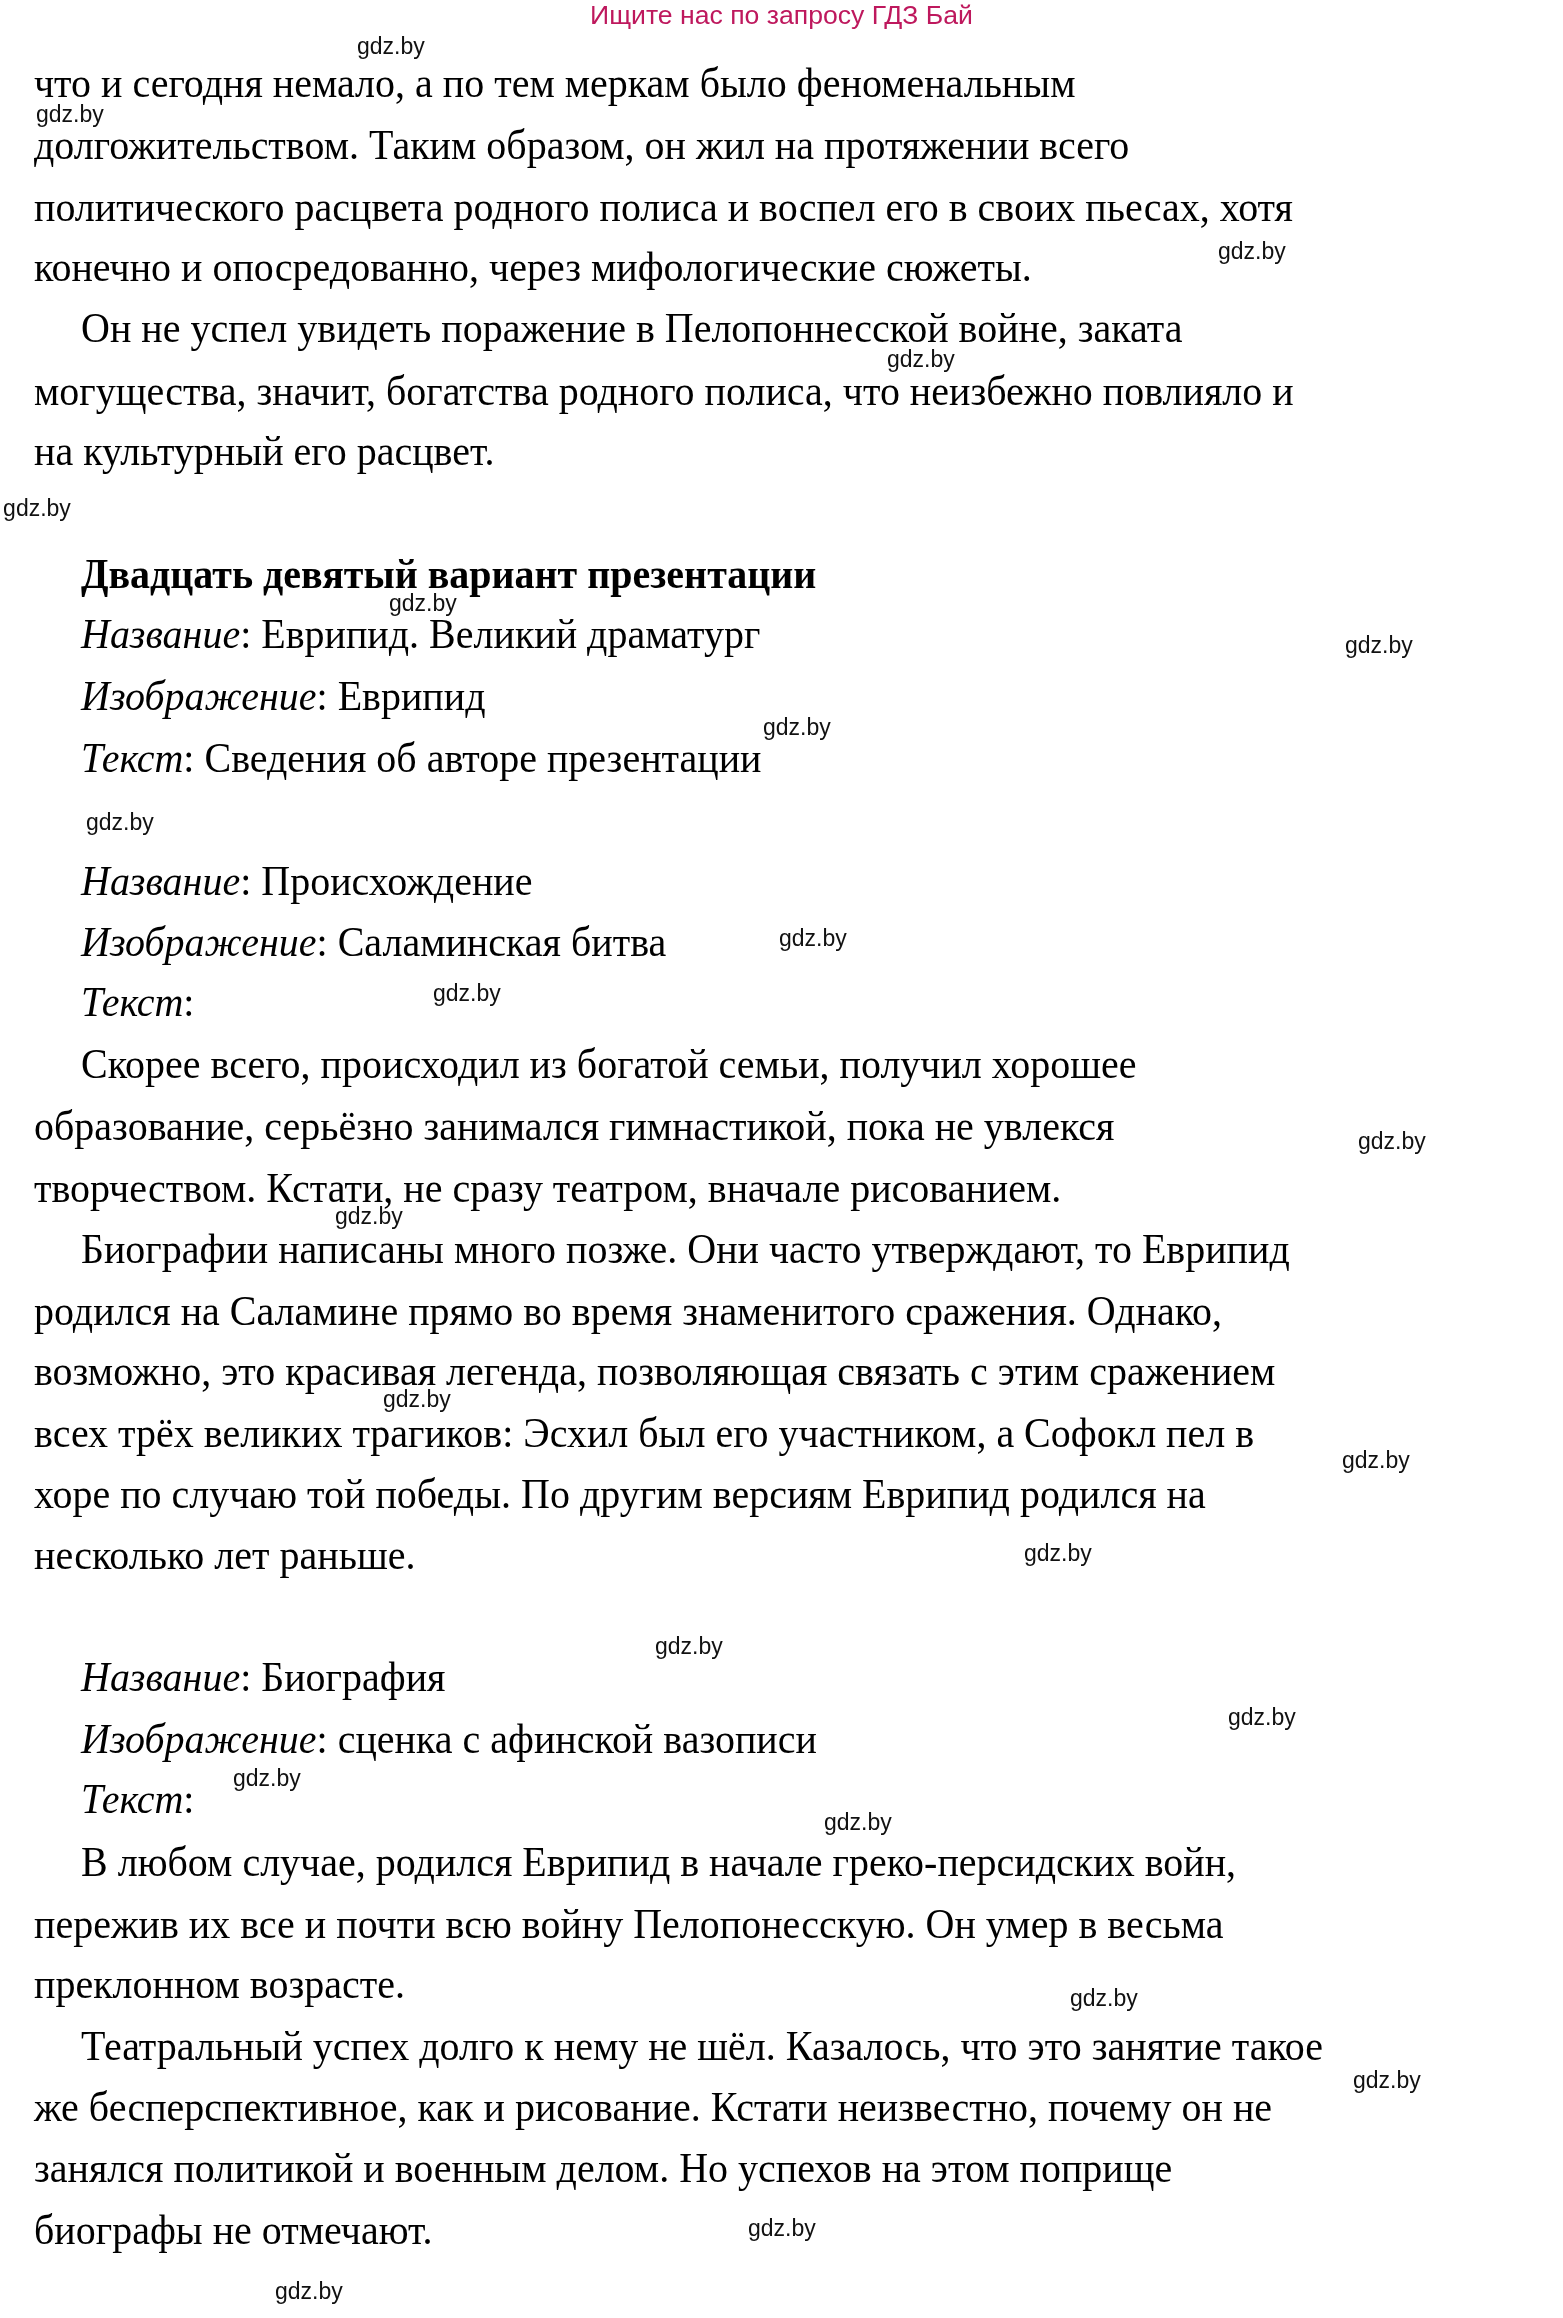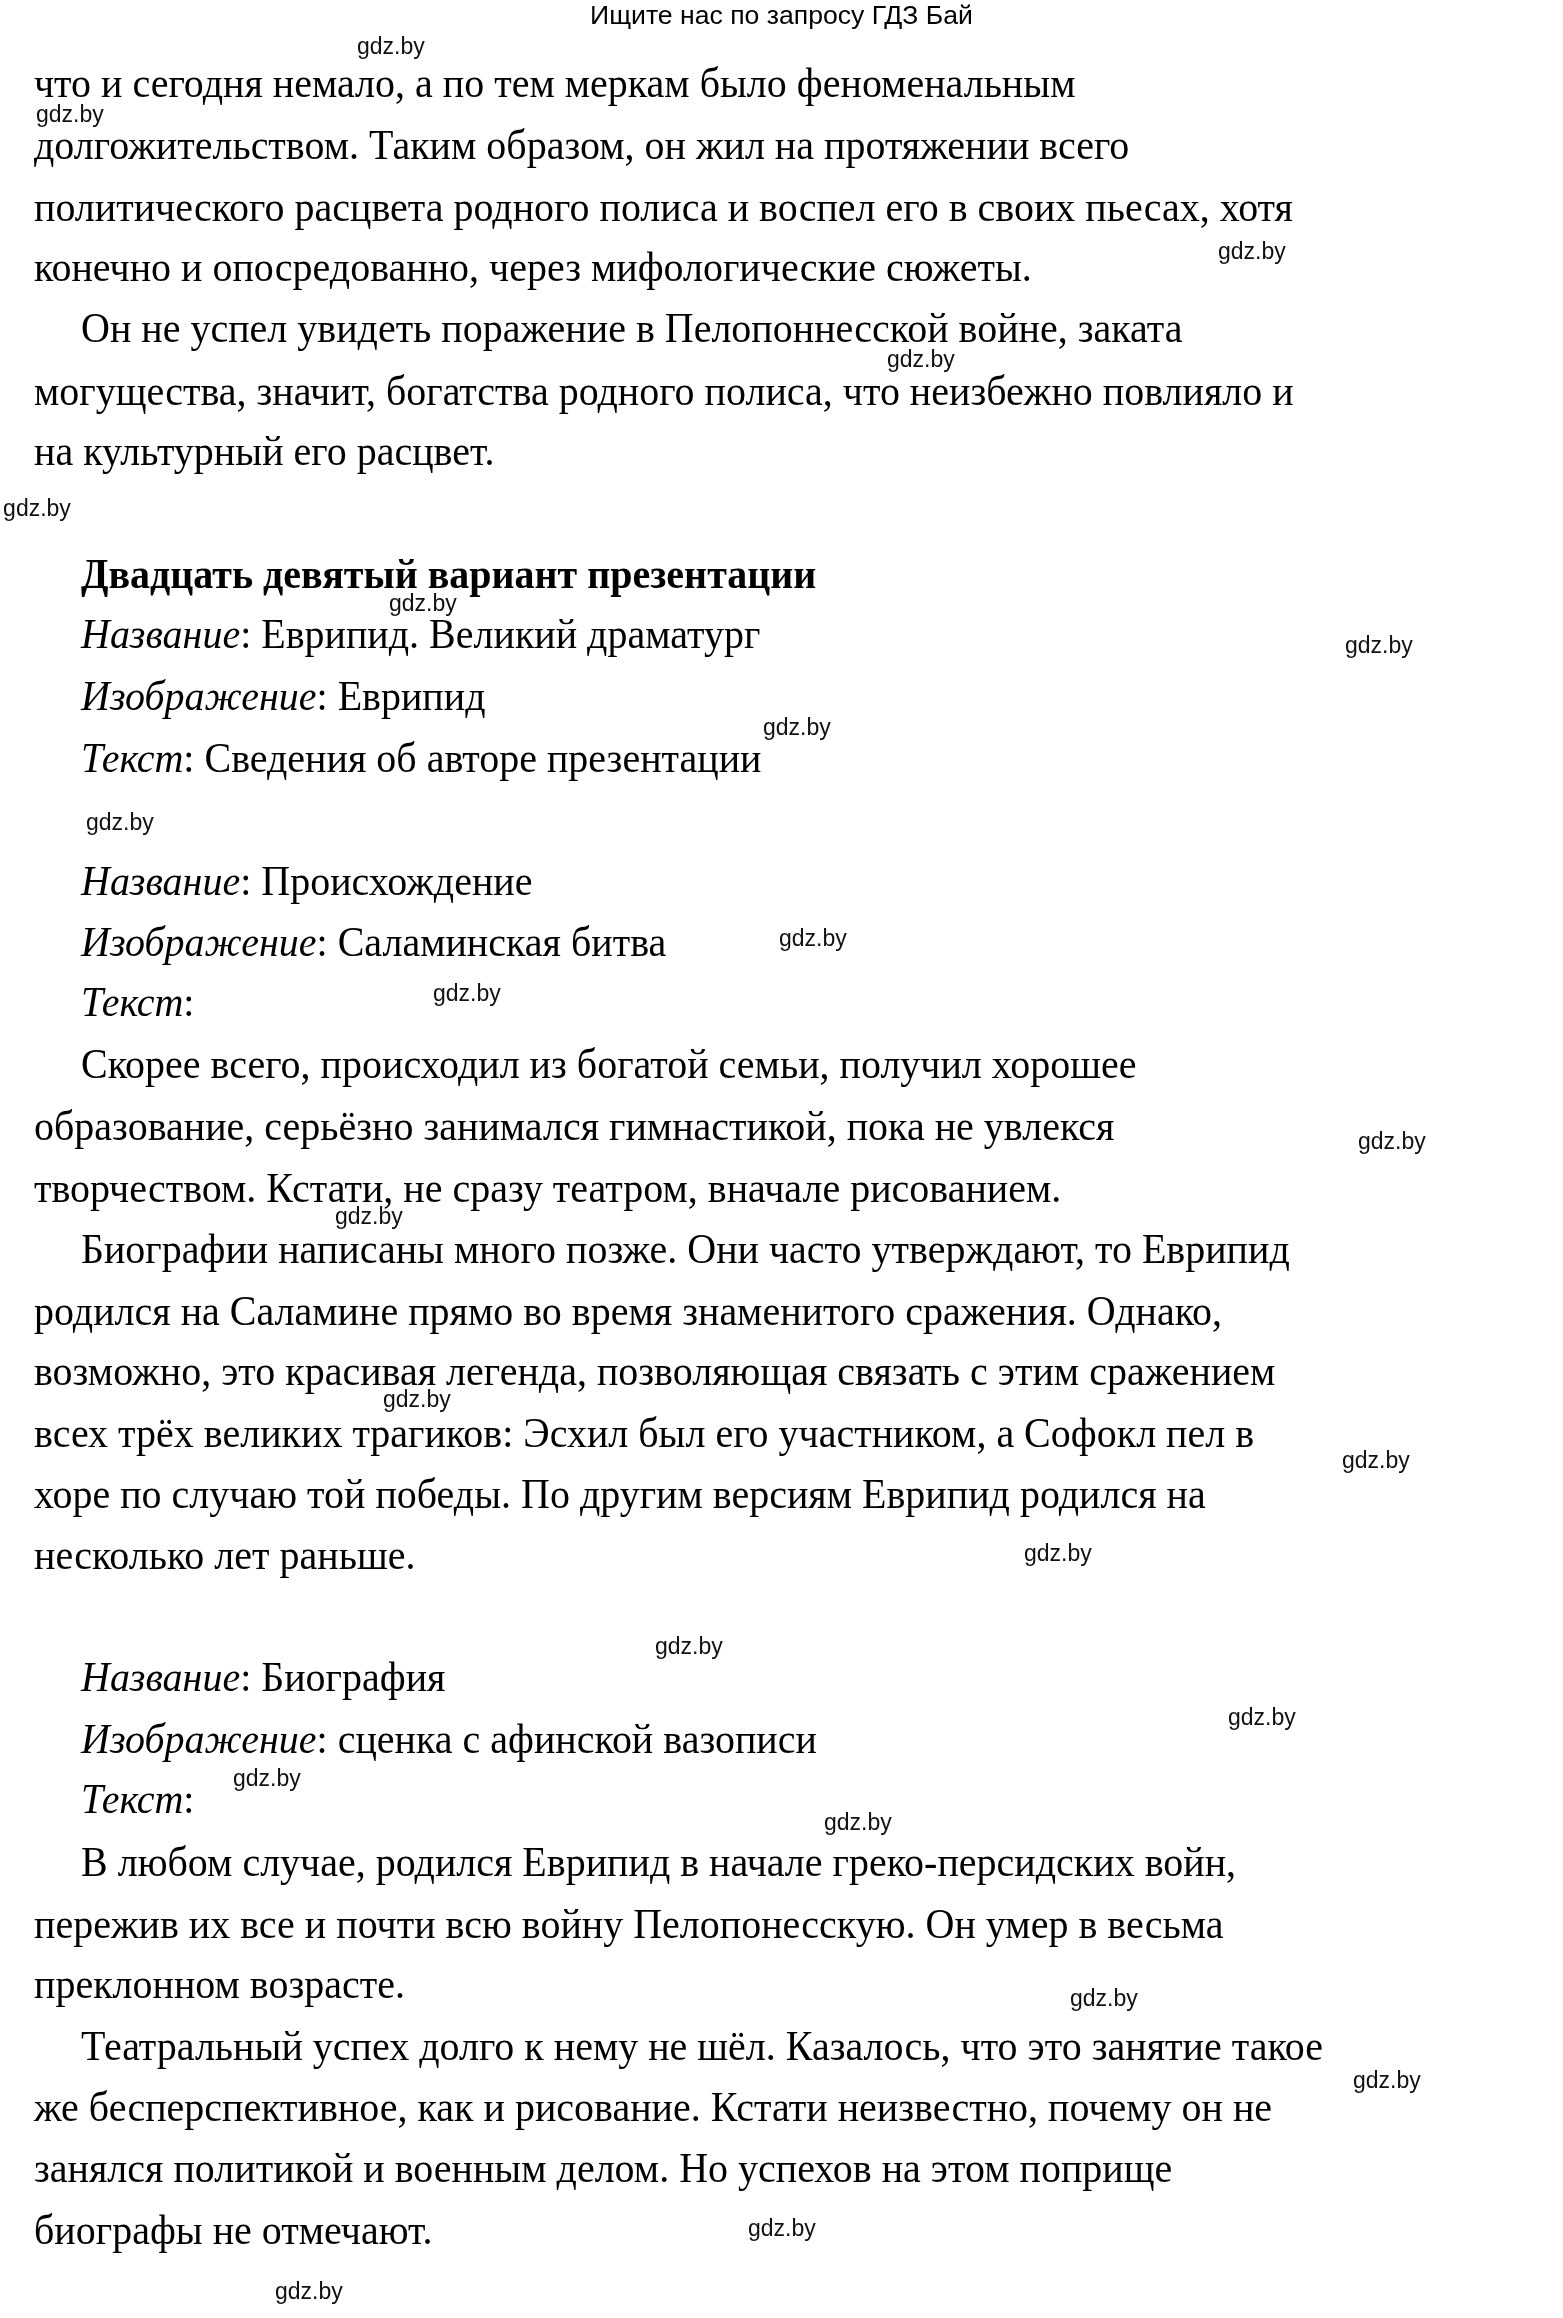--- a/index.html
+++ b/index.html
@@ -1,18 +1,18 @@
 <!DOCTYPE html>
 <html style="font-size:12.5px"><head>
 <meta charset="utf-8">
 <style>
   html, body { margin:0; padding:0; background:#ffffff; }
   body { width:1563px; height:2319px; position:relative; overflow:hidden; }
   .hdr { position:absolute; left:0; width:1563px; top:0; text-align:center;
-         font-family:"Liberation Sans", sans-serif; font-size:26.6px; color:#000000; line-height:31px; }
+         font-family:"Liberation Sans", sans-serif; font-size:26.6px; color:#be185d; line-height:31px; }
   .ln { position:absolute; left:34px; font-family:"Liberation Serif", serif; font-size:43px;
         color:#000; line-height:50px; white-space:nowrap; transform:scaleX(0.93); transform-origin:left center; }
   .ind { left:81px; }
   .bold { font-weight:bold; }
   .lbl { font-style:italic; }
   .wm { position:absolute; font-family:"Liberation Sans", sans-serif; font-size:23px; color:#111; line-height:25px; white-space:nowrap; }
 </style>
 </head>
 <body>
 

